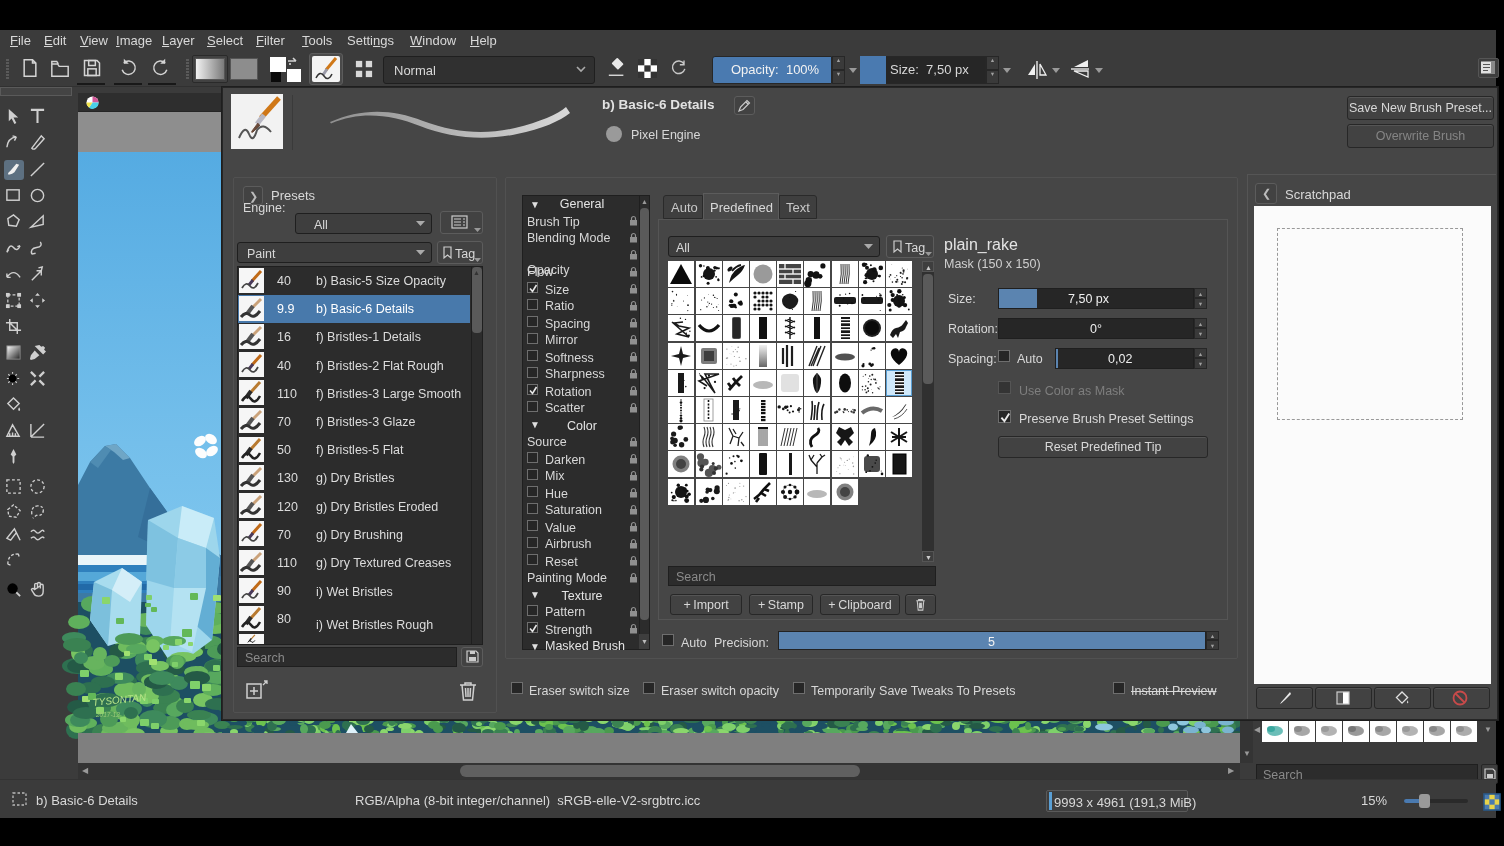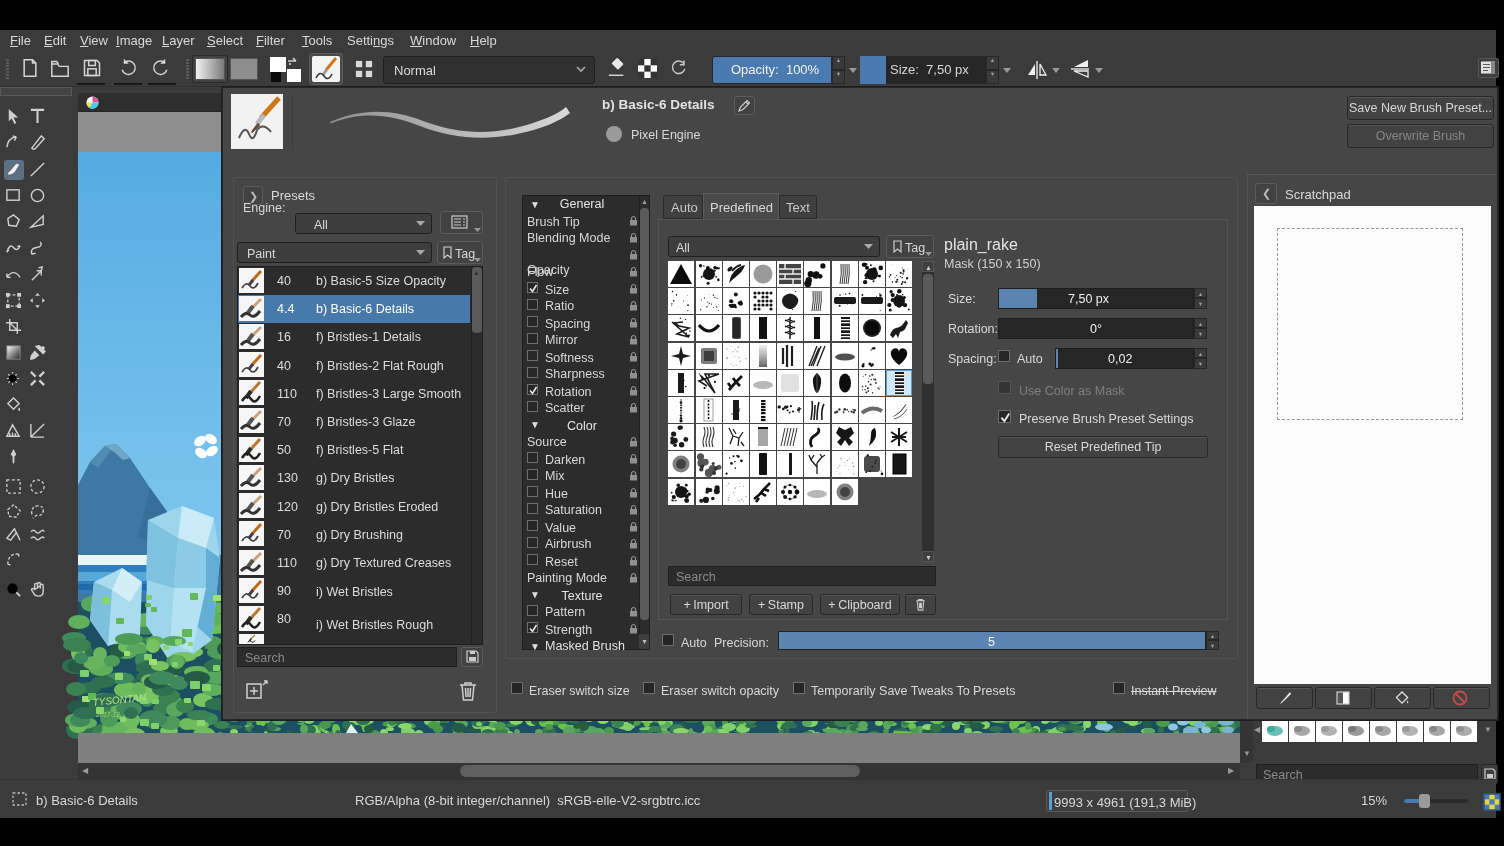--- a/index.html
+++ b/index.html
@@ -1006,21 +1006,21 @@
     </svg>
     <div class="tx" style="left:277px;top:275px;color:#dcdcdc">40</div>
     <div class="tx" style="left:316px;top:275px;color:#dcdcdc">b) Basic-5 Size Opacity</div>
     <div class="a" style="left:238px;top:295px;width:232px;height:28px;background:#4879ab"></div>
     <div class="a" style="left:239px;top:296px;width:25px;height:25px;background:#f6f6f6;overflow:hidden"></div>
     <svg class="a" style="left:239px;top:296px" width="25" height="25" viewBox="0 0 25 25">
       <path d="M22 3 L14 11" stroke="#caa27a" stroke-width="3" fill="none"></path>
       <path d="M14 10 l-6 8" stroke="#555" stroke-width="4" fill="none"></path>
       <path d="M2 21 q5 -6 9 -2 t10 -4" stroke="#333" stroke-width="3" fill="none"></path>
     </svg>
-    <div class="tx" style="left:277px;top:303px;color:#fff">4.4</div>
+    <div class="tx" style="left:277px;top:303px;color:#fff">9.9</div>
     <div class="tx" style="left:316px;top:303px;color:#fff">b) Basic-6 Details</div>
     <div class="a" style="left:239px;top:324px;width:25px;height:25px;background:#f6f6f6;overflow:hidden"></div>
     <svg class="a" style="left:239px;top:324px" width="25" height="25" viewBox="0 0 25 25">
       <path d="M22 3 L14 11" stroke="#caa27a" stroke-width="3" fill="none"></path>
       <path d="M14 10 l-6 8" stroke="#555" stroke-width="4" fill="none"></path>
       <path d="M2 21 q5 -6 9 -2 t10 -4" stroke="#333" stroke-width="3" fill="none"></path>
     </svg>
     <div class="tx" style="left:277px;top:331px;color:#dcdcdc">16</div>
     <div class="tx" style="left:316px;top:331px;color:#dcdcdc">f) Bristles-1 Details</div>
     <div class="a" style="left:239px;top:352px;width:25px;height:25px;background:#f6f6f6;overflow:hidden"></div>

